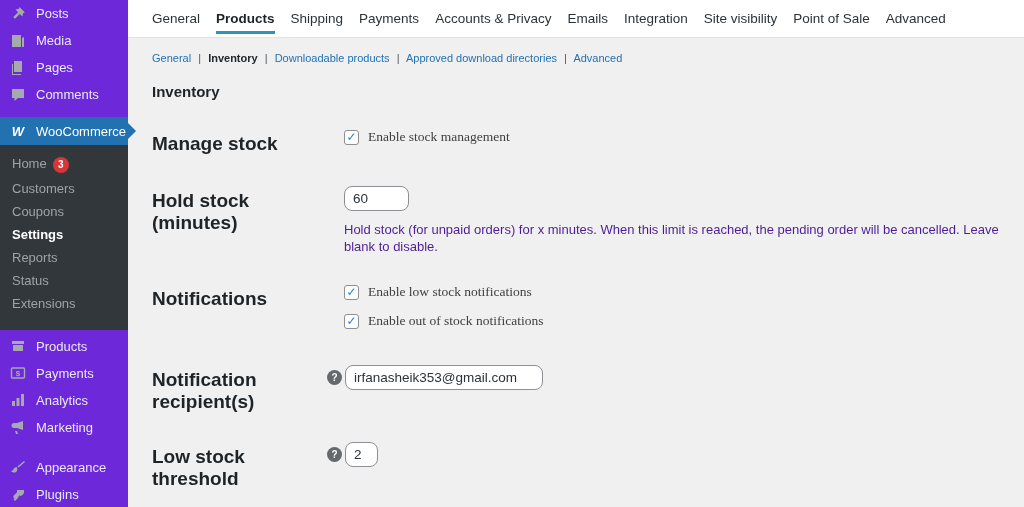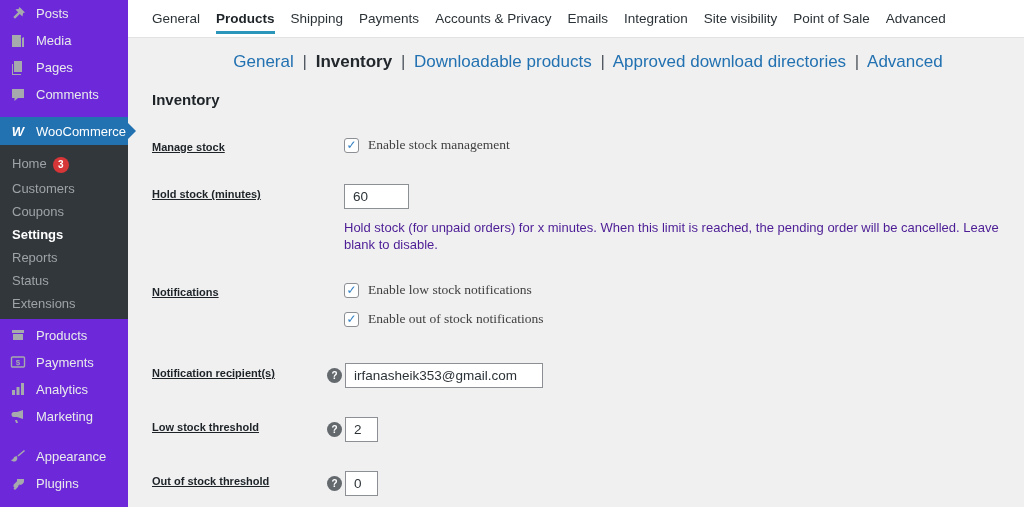--- a/index.html
+++ b/index.html
@@ -15,64 +15,64 @@
     display:flex; align-items:center; justify-content:center; color:#a7aaad; }
   .menu-item svg { display:block; }
   .wc-item { display:flex; align-items:center; gap:9px; height:28px;
     padding:5px 8px 5px 9px; background:#2271b1; color:#fff; font-weight:400;
     position:relative; margin-top:9px; cursor:pointer; }
   .wc-item::after { content:""; position:absolute; right:-8px; top:50%;
     transform:translateY(-50%); border:8px solid transparent;
     border-left:8px solid #2271b1; border-right:0; }
   .wc-logo { width:18px; height:18px; flex:0 0 18px; display:flex; align-items:center;
     justify-content:center; font-weight:bold; font-style:italic; font-size:13px; color:#fff; }
-  .submenu { background:#32373c; padding:7px 0 4px 0; }
+  .submenu { background:#32373c; padding:7px 0 15px 0; }
   .submenu-item { display:block; padding:4px 12px; line-height:15px;
     color:#9ea3a8; cursor:pointer; }
   .submenu-item.current { color:#ffffff; font-weight:bold; }
   .badge { display:inline-block; min-width:16px; height:16px; margin-left:6px;
     background:#d63638; color:#fff; border-radius:50%; font-size:10px;
     line-height:16px; text-align:center; vertical-align:middle; font-weight:bold; }
   .menu-bottom { margin-top:3px; }
   .menu-gap { height:13px; }
 
   
   .content { position:absolute; left:128px; top:0; width:896px; height:492px; }
   .tabbar { display:flex; align-items:center; gap:16px; height:38px;
     background:#ffffff; border-bottom:1px solid #e2e2e4; padding:0 0 0 24px; }
   .tab { position:relative; height:100%; display:flex; align-items:center;
     font-size:13.5px; color:#2c3338; cursor:pointer; white-space:nowrap; }
   .tab.active { font-weight:bold; color:#1d2327; }
   .tab.active::after { content:""; position:absolute; left:0; right:0;
     bottom:3px; height:3px; background:#2b96b9; }
 
-  .subnav { padding:14px 0 0 24px; font-size:17px; color:#3c434a;text-align:center; }
+  .subnav { padding:14px 0 0 24px; font-size:11px; color:#3c434a; }
   .subnav .lnk { color:#2271b1; cursor:pointer; text-decoration:none; }
   .subnav .sep { color:#50575e; margin:0 4px; }
   .subnav .current { font-weight:bold; color:#23282d; }
 
   .page-title { font-size:15px; font-weight:bold; color:#1d2327;
     margin:19px 0 0 24px; }
 
   .settings-form { margin:29px 0 0 24px; font-size:13.5px; }
   .frow { display:flex; align-items:flex-start; }
   .frow .flabel { width:175px; flex:0 0 175px; font-weight:bold;
-    color:#1d2327; padding-top:4px; font-size:11px;text-decoration:underline; }
+    color:#1d2327; padding-top:4px; font-size:19px; }
   .fcontrol { display:flex; align-items:flex-start; }
   .fcontrol.indent { margin-left:17px; }
   .stack { display:flex; flex-direction:column; gap:13px; }
   .cbline { display:flex; align-items:center; cursor:pointer; }
   .checkbox { width:15px; height:15px; background:#fff; border:1px solid #8c8f94;
     border-radius:3px; color:#3582c4; font-size:12px; line-height:13px;
     text-align:center; margin-right:9px; flex:0 0 15px; cursor:pointer; }
   .cb-label { color:#404040;font-family:Liberation Serif, serif; }
   .help-icon { width:15px; height:15px; flex:0 0 15px; border-radius:50%;
     background:#64696e; color:#fff; font-size:10px; font-weight:bold;
     line-height:15px; text-align:center; margin:5px 3px 0 0; cursor:pointer; }
-  input.txt { border:1px solid #8c8f94; border-radius:0; background:#fff;
+  input.txt { border:1px solid #8c8f94; border-radius:8px; background:#fff;
     color:#2c3338; font-family:"Liberation Sans",sans-serif; font-size:13.5px;
     padding:3px 8px; height:25px; }
   .w-hold { width:65px; }
   .w-email { width:198px; }
   .w-small { width:33px; }
   .desc { color:#4c1d95; font-size:13px; margin-top:10px; line-height:17px; }
   .mb1 { margin-bottom:31px; }
   .mb2 { margin-bottom:29px; }
   .mb3 { margin-bottom:36px; }
   .mb4 { margin-bottom:29px; }

